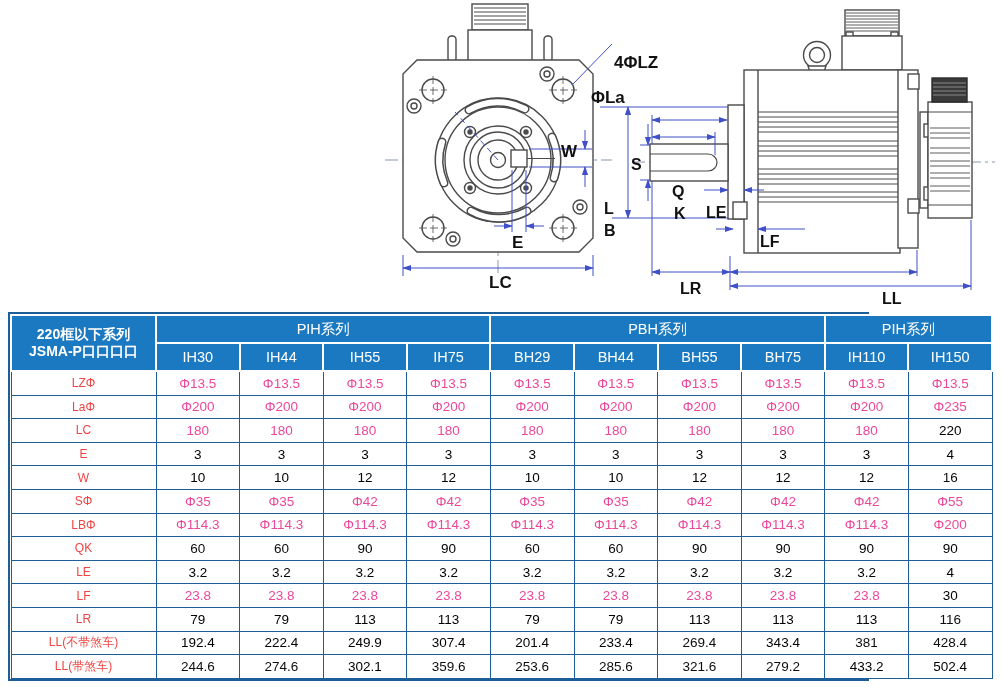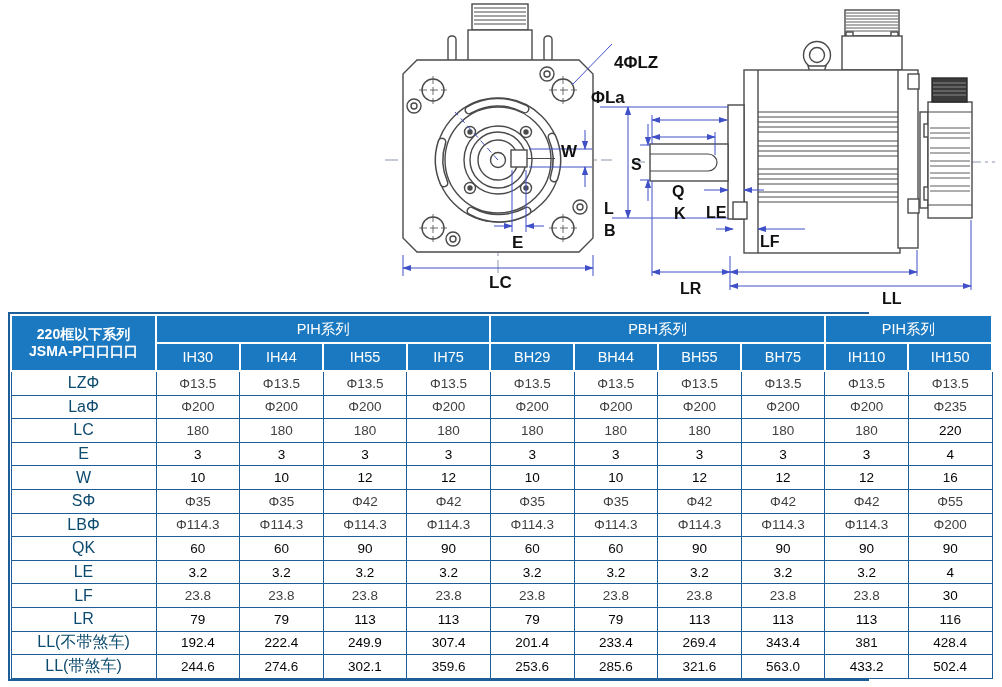--- a/index.html
+++ b/index.html
@@ -7,22 +7,22 @@
           font-family:"Liberation Sans",sans-serif;}
   .diagram{position:absolute;left:0;top:0;width:1002px;height:312px;}
   .dimlabel{font-family:"Liberation Sans",sans-serif;font-weight:bold;fill:#111;}
   
   .tblwrap{position:absolute;left:8px;top:312px;width:861px;border:2px solid #1d5e99;box-sizing:border-box;}
   table.spec{border-collapse:collapse;table-layout:fixed;width:100%;}
   table.spec td{padding:0;text-align:center;vertical-align:middle;overflow:hidden;white-space:nowrap;}
   td.hcell{background:#1b79c1;color:#fff;font-weight:normal;font-size:14.5px;border:2px solid #fff;height:26px;}
   td.hcorner{background:#1b79c1;color:#fff;font-weight:bold;font-size:14px;border:2px solid #fff;line-height:1.25;}
   td.body{border:1.5px solid #1d5e99;height:22.6px;font-size:13.5px;background:#fff;}
-  td.rowlab{color:#0c4a6e;font-size:16px;}
-  td.v-k{color:#404040;}
+  td.rowlab{color:#ef4444;font-size:12px;}
+  td.v-k{color:#ec4899;}
   td.v-K{color:#0d0d0d;font-weight:normal;}
   td.v-b{color:#000000;}
 </style>
 </head>
 <body>
 
 <div class="canvas">
 
   <svg class="diagram" viewBox="0 0 1002 312">
     <defs>
@@ -421,21 +421,21 @@
           </tr>
           <tr>
             <td class="body rowlab">LL(带煞车)</td>
             <td class="body v-K">244.6</td>
             <td class="body v-K">274.6</td>
             <td class="body v-b">302.1</td>
             <td class="body v-K">359.6</td>
             <td class="body v-K">253.6</td>
             <td class="body v-K">285.6</td>
             <td class="body v-K">321.6</td>
-            <td class="body v-K">563.0</td>
+            <td class="body v-K">279.2</td>
             <td class="body v-b">433.2</td>
             <td class="body v-b">502.4</td>
           </tr>
         </tbody>
       </table>
   </div>
 
 </div>
 
 </body></html>

